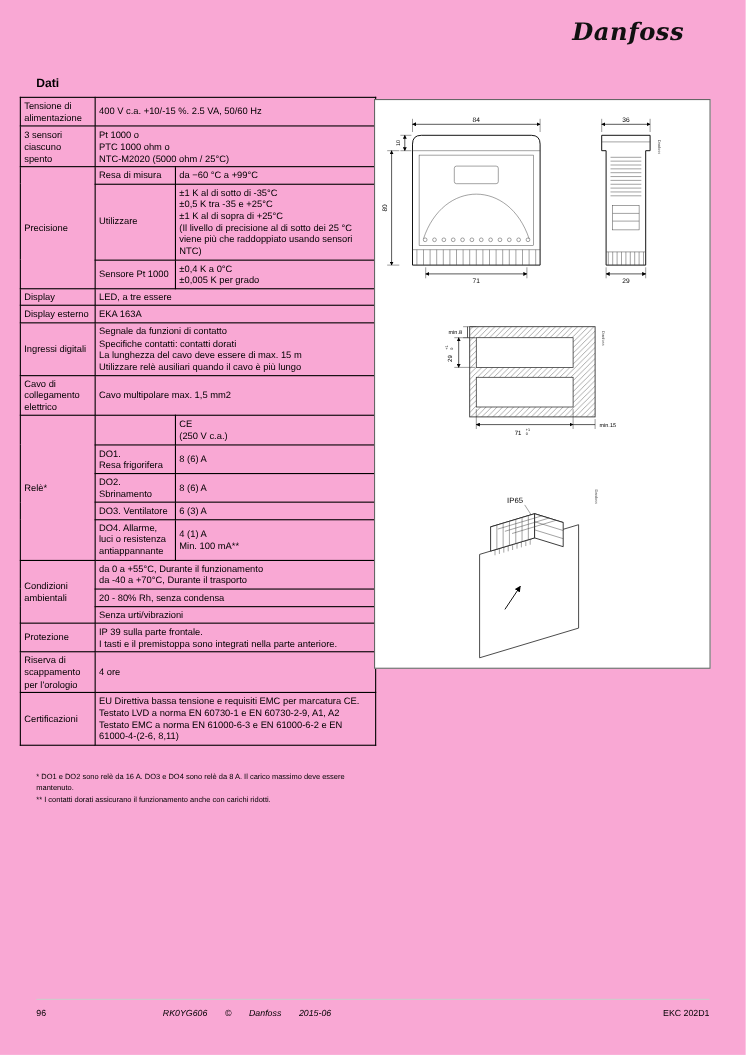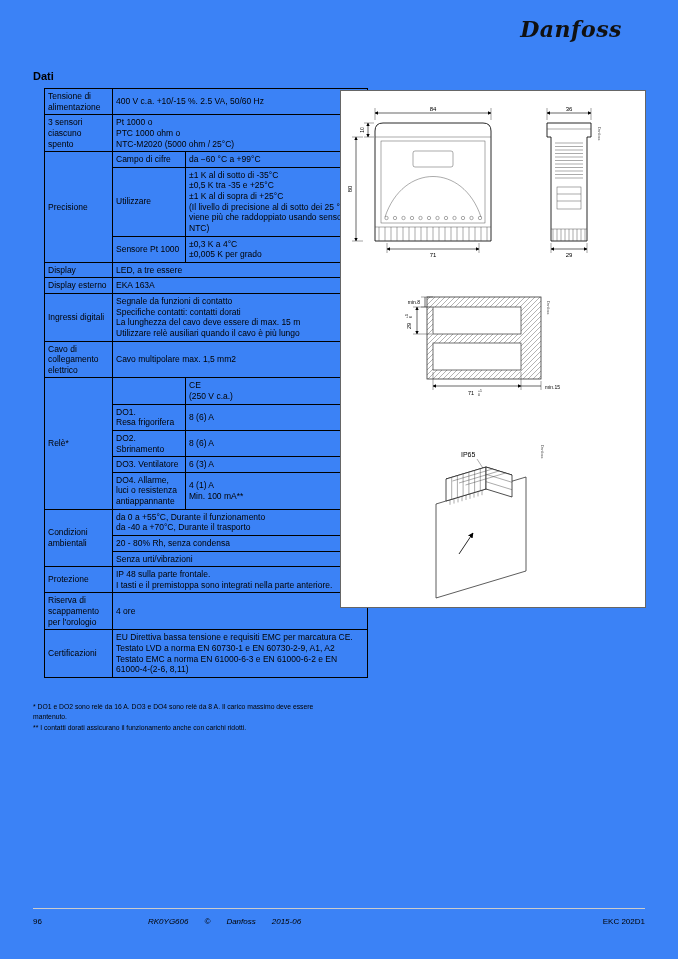--- a/index.html
+++ b/index.html
@@ -1,25 +1,25 @@
 <!DOCTYPE html>
 <html><head>
 <meta charset="utf-8">
 <style>
   * { margin:0; padding:0; box-sizing:border-box; }
   html,body { background:#fff; }
   body { font-family:"Liberation Sans", sans-serif; color:#000; }
-  .page { position:relative; width:678px; height:959px; background:#3b82f6; overflow:hidden; }
+  .page { position:relative; width:678px; height:959px; background:#f9a8d4; overflow:hidden; }
 
   .logo { position:absolute; top:16px; right:56px; font-family:"DejaVu Serif", serif;
           font-style:italic; font-weight:bold; font-size:22px; letter-spacing:.5px; color:#111; }
 
   .section-title { position:absolute; left:33px; top:70px; font-size:11px; font-weight:bold; }
 
-  .spec-table { position:absolute; left:44px; top:88px; width:324px; border-collapse:collapse;
+  .spec-table { position:absolute; left:18px; top:88px; width:324px; border-collapse:collapse;
                 font-size:8.5px; line-height:1.25; table-layout:fixed; }
   .spec-table td { border:1px solid #000; padding:2px 3px; vertical-align:middle; }
   .spec-table .c1 { width:68px; } .spec-table .c2 { width:73px; }
   .lbl, .sub, .val { white-space:pre-line; word-wrap:break-word; }
 
   .footnotes { position:absolute; left:33px; top:702px; width:302px; font-size:6.8px; line-height:1.5; }
   .footnotes div { margin-bottom:1px; }
 
   .drawings { position:absolute; left:340px; top:90px; width:306px; height:518px;
               border:1px solid #666; background:#fff; }
@@ -59,33 +59,33 @@
         <td class="val" colspan="2">400 V c.a.  +10/-15 %. 2.5 VA, 50/60 Hz</td>
       </tr>
       <tr>
         <td class="lbl">3 sensori ciascuno spento</td>
         <td class="val" colspan="2">Pt 1000 o
 PTC 1000 ohm o
 NTC-M2020 (5000 ohm / 25°C)</td>
       </tr>
       <tr>
         <td class="lbl" rowspan="3">Precisione</td>
-        <td class="sub">Campo di cifre</td>
+        <td class="sub">Resa di misura</td>
         <td class="val">da −60 °C a +99°C</td>
       </tr>
       <tr>
         <td class="sub">Utilizzare</td>
         <td class="val">±1 K al di sotto di -35°C
 ±0,5 K tra -35 e +25°C
 ±1 K al di sopra di +25°C
 (Il livello di precisione al di sotto dei 25 °C viene più che raddoppiato usando sensori NTC)</td>
       </tr>
       <tr>
         <td class="sub">Sensore Pt 1000</td>
-        <td class="val">±0,3 K a 4°C
+        <td class="val">±0,4 K a 0°C
 ±0,005 K per grado</td>
       </tr>
       <tr>
         <td class="lbl">Display</td>
         <td class="val" colspan="2">LED, a tre essere</td>
       </tr>
       <tr>
         <td class="lbl">Display esterno</td>
         <td class="val" colspan="2">EKA 163A</td>
       </tr>
@@ -130,21 +130,21 @@
 da -40 a +70°C, Durante il trasporto</td>
       </tr>
       <tr>
         <td class="val" colspan="2">20 - 80% Rh, senza condensa</td>
       </tr>
       <tr>
         <td class="val" colspan="2">Senza urti/vibrazioni</td>
       </tr>
       <tr>
         <td class="lbl">Protezione</td>
-        <td class="val" colspan="2">IP 48 sulla parte frontale.
+        <td class="val" colspan="2">IP 39 sulla parte frontale.
 I tasti e il premistoppa sono integrati nella parte anteriore.</td>
       </tr>
       <tr>
         <td class="lbl">Riserva di scappamento per l'orologio</td>
         <td class="val" colspan="2">4 ore</td>
       </tr>
       <tr>
         <td class="lbl">Certificazioni</td>
         <td class="val" colspan="2">EU Direttiva bassa tensione e requisiti EMC per marcatura CE.
 Testato LVD a norma EN 60730-1 e EN 60730-2-9, A1, A2

